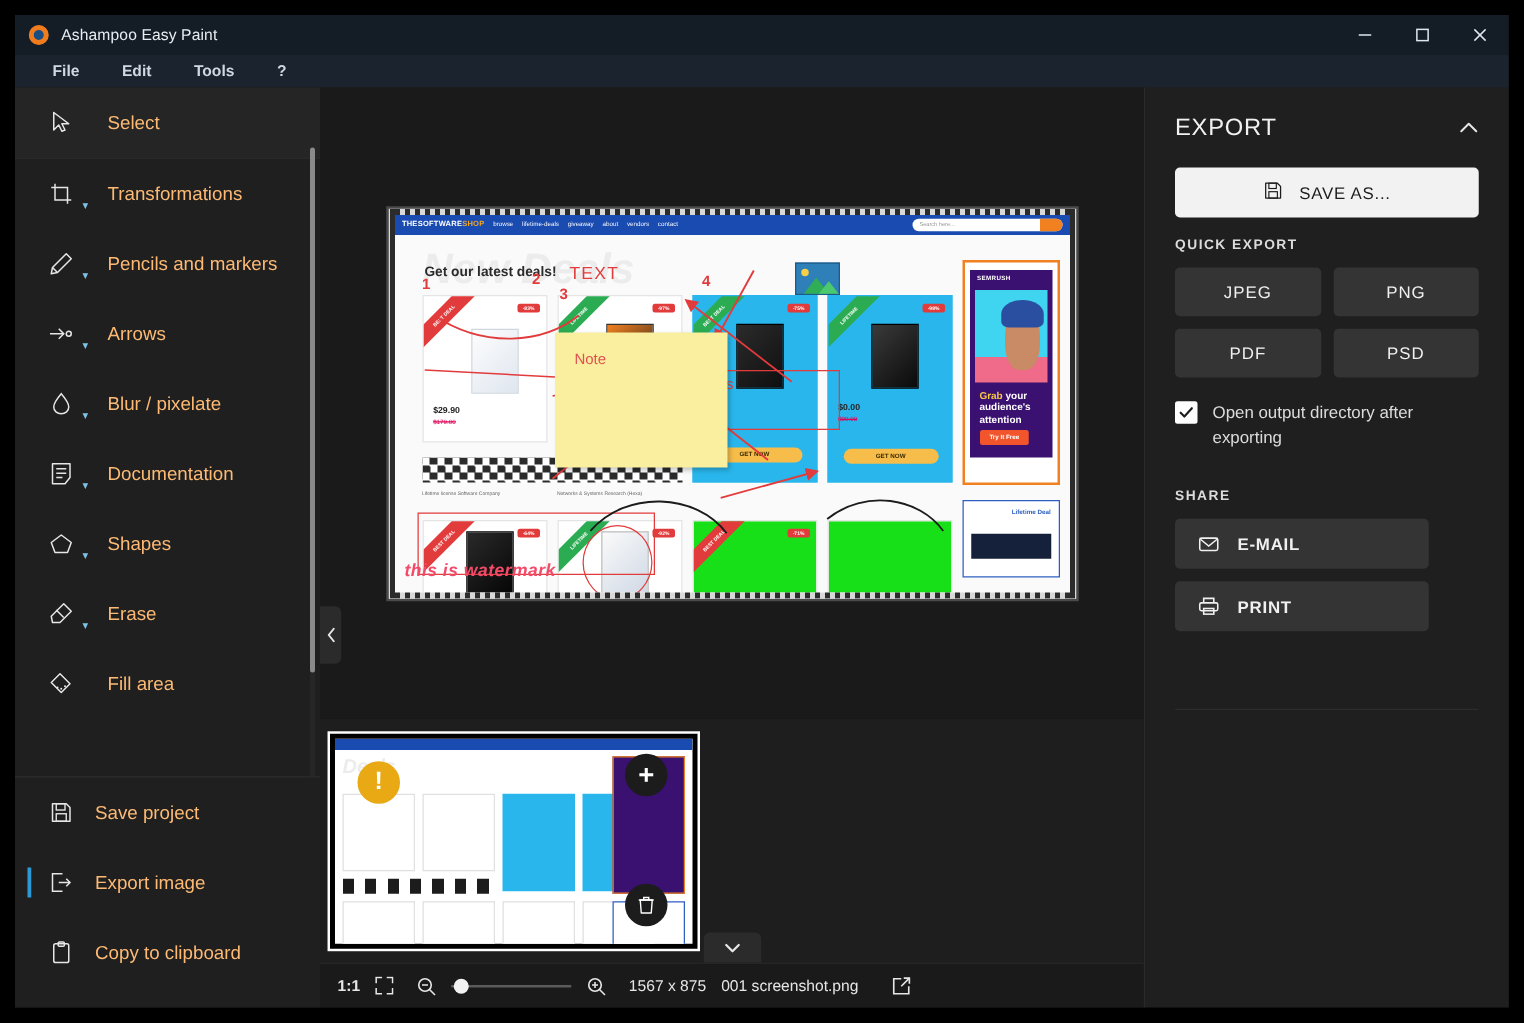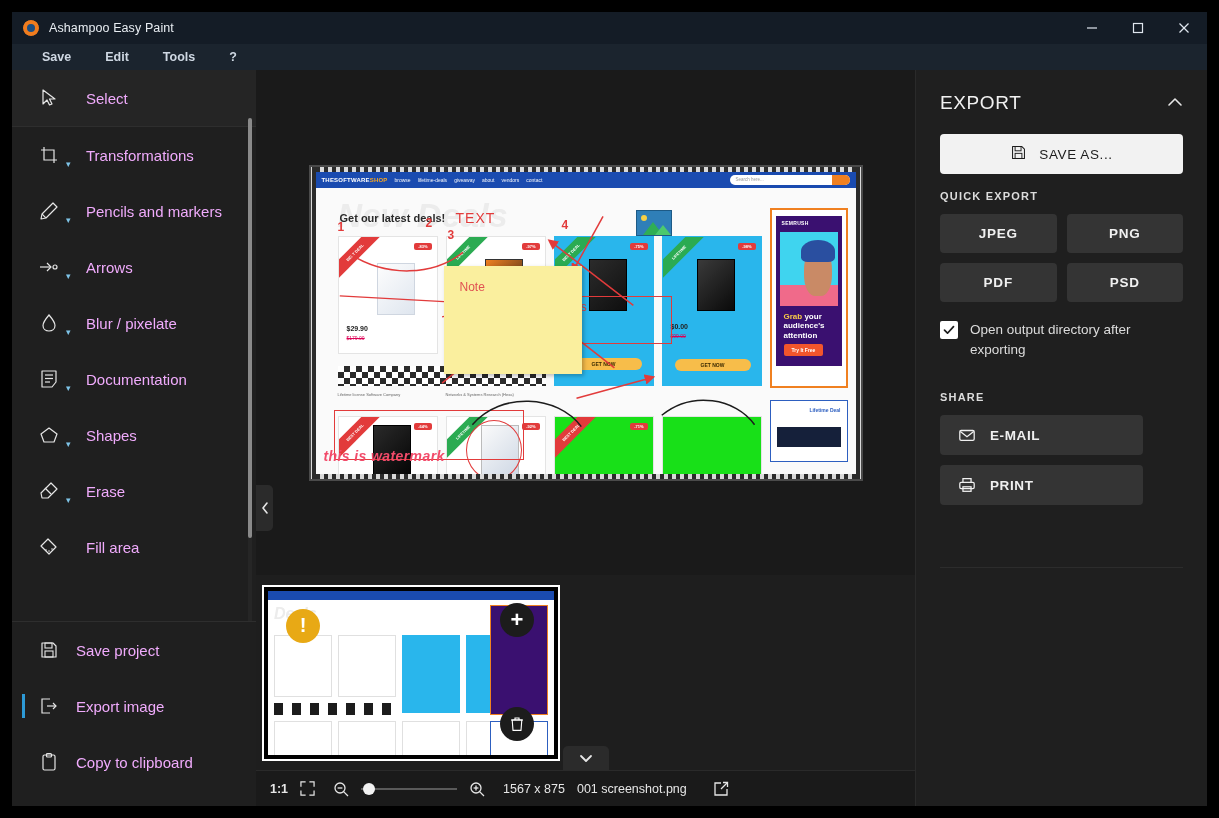--- a/index.html
+++ b/index.html
@@ -68,21 +68,21 @@
   .tool-item.select { background: #252525; }
   .tool-item .ic {
     width: 26px; height: 26px; flex: none; color: #e6e6e6;
     display: flex; align-items: center; justify-content: center;
     margin-right: 6px;
   }
   .tool-item .caret {
     width: 12px; flex: none; color: #7ec4e8; font-size: 9px;
     align-self: flex-end; margin-bottom: 14px; margin-left: -2px;
   }
-  .tool-label { color: #f0abfc; font-size: 15px; margin-left: 8px; }
+  .tool-label { color: #fdba74; font-size: 15px; margin-left: 8px; }
   .tool-sep { height: 1px; background: #2e2e2e; }
   .sb-track {
     position: absolute; right: 4px; top: 48px; bottom: 0; width: 4px;
     background: #262626;
   }
   .sb-thumb {
     position: absolute; right: 4px; top: 48px; width: 4px; height: 420px;
     background: #8a8a8a; border-radius: 2px;
   }
   .actions {
@@ -294,21 +294,21 @@
     color: #1d1d1d; font-size: 13.5px; letter-spacing: .6px; font-weight: normal;
   }
   .section-label {
     color: #dcdcdc; font-size: 11px; font-weight: bold; letter-spacing: 1.2px;
     margin: 16px 0 12px 0;
   }
   .grid2 { display: grid; grid-template-columns: 1fr 1fr; gap: 10px; }
   .qbtn {
     height: 39px; background: #343434; border-radius: 4px;
     display: flex; align-items: center; justify-content: center;
-    color: #f0f0f0; font-size: 13.5px; font-weight: bold; letter-spacing: .8px;
+    color: #f0f0f0; font-size: 13.5px; font-weight: normal; letter-spacing: .8px;
   }
   .checkrow { display: flex; align-items: flex-start; gap: 12px; margin-top: 18px; }
   .chk {
     width: 18px; height: 18px; background: #fff; border-radius: 2px; flex: none;
     display: flex; align-items: center; justify-content: center; margin-top: 1px;
   }
   .chk svg { display: block; }
   .checklabel { color: #dcdcdc; font-size: 13.5px; line-height: 1.45; }
   .sharerow { display: flex; align-items: center; gap: 10px; margin-bottom: 10px; }
   .sbtn2 {
@@ -346,21 +346,21 @@
       <div class="win-btn">
         <svg width="12" height="12" viewBox="0 0 12 12">
             <line x1="1.5" y1="1.5" x2="10.5" y2="10.5" stroke="currentColor" stroke-width="1.2"></line>
             <line x1="10.5" y1="1.5" x2="1.5" y2="10.5" stroke="currentColor" stroke-width="1.2"></line>
           </svg>
       </div>
     </div>
   </div>
 
   <div class="menubar">
-    <div class="menu-item">Save</div>
+    <div class="menu-item">File</div>
     <div class="menu-item">Edit</div>
     <div class="menu-item">Tools</div>
     <div class="menu-item">?</div>
   </div>
 
   <div class="body-row">
 
     <div class="sidebar">
       <div class="tool-scroll">
         <div class="tool-list">

